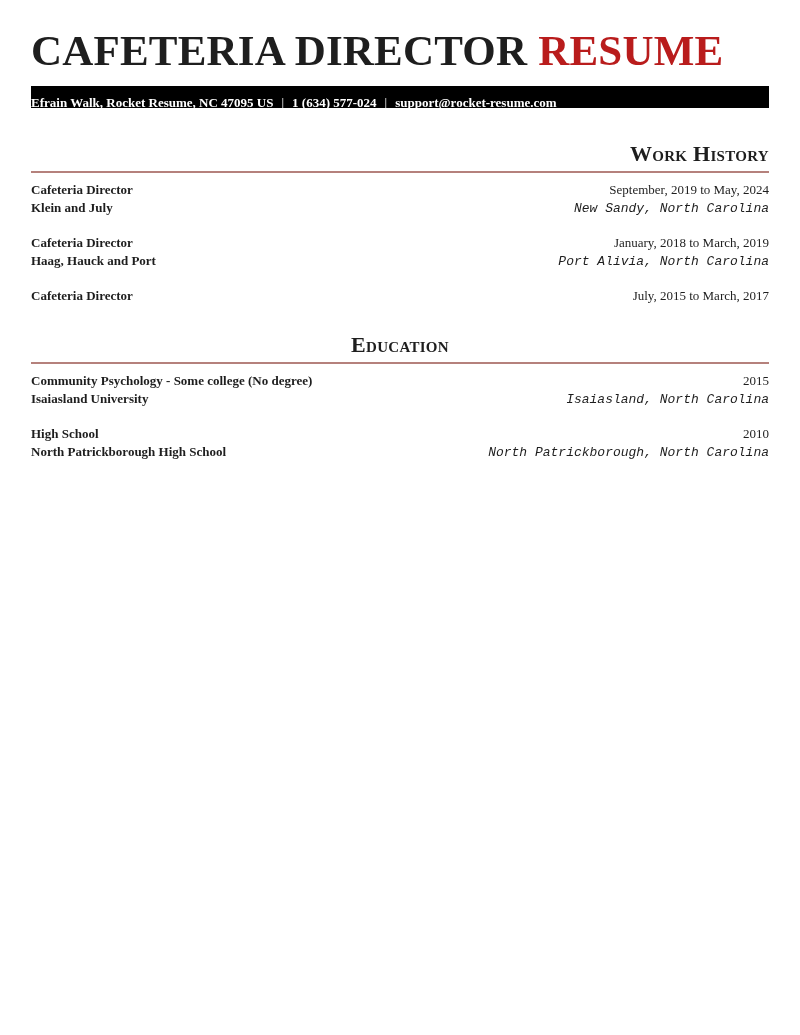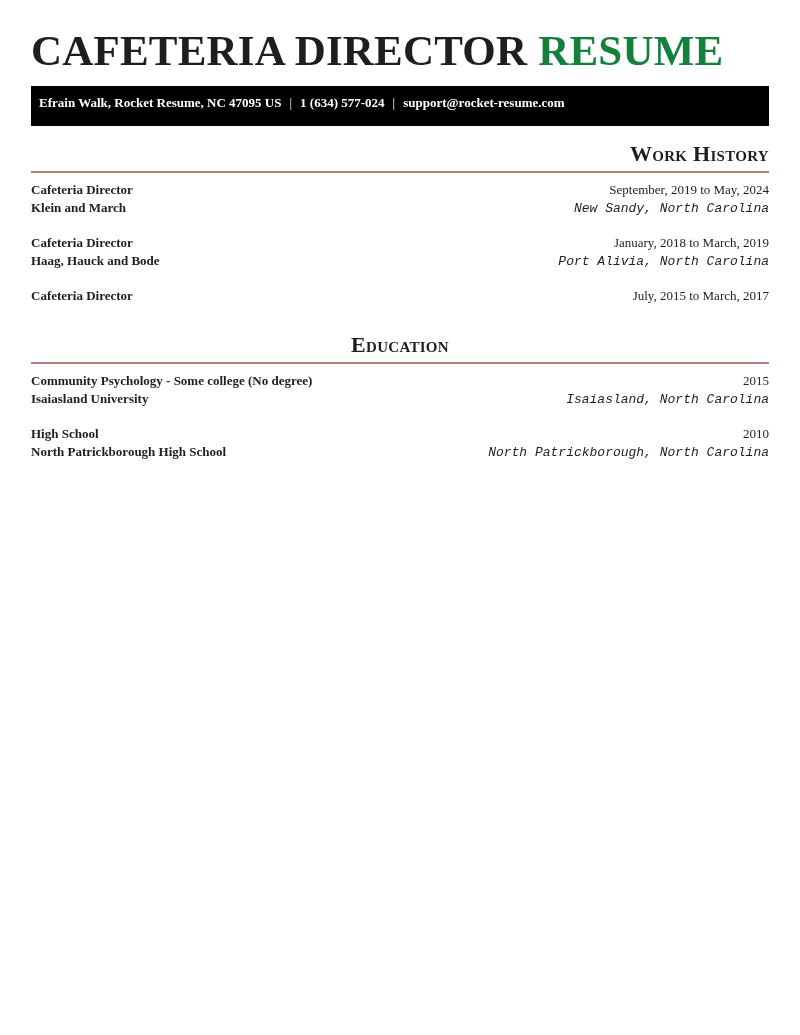--- a/index.html
+++ b/index.html
@@ -26,34 +26,33 @@
       top: 27px;
       left: 0;
       font-size: 43px;
       font-weight: bold;
       letter-spacing: 0.2px;
       line-height: 48px;
       white-space: nowrap;
       color: #1e1e1e;
     }
     .title .accent {
-      color: #15803d;
+      color: #b91c1c;
     }
     .contact-bar {
       position: absolute;
       top: 86px;
       left: 0;
       width: 738px;
-      height: 40px;
+      height: 22px;
       background: #000000;
       color: #ffffff;
       font-size: 13px;
       font-weight: bold;
       line-height: 33px;
-      padding-left: 8px;
       box-sizing: border-box;
       white-space: pre;
     }
     .contact-bar .sep {
       display: inline-block;
       padding: 0 8px;
       font-weight: normal;
     }
     .section {
       position: absolute;
@@ -110,32 +109,32 @@
   <div class="section" style="top:141px;text-align:right;">
     <h2 class="section-heading">Work History</h2>
     <div class="section-rule"></div>
 
     <div class="entry">
       <div class="entry-row">
         <span class="entry-left">Cafeteria Director</span>
         <span class="entry-right">September, 2019 to May, 2024</span>
       </div>
       <div class="entry-row">
-        <span class="entry-left">Klein and March</span>
+        <span class="entry-left">Klein and July</span>
         <span class="entry-right italic">New Sandy, North Carolina</span>
       </div>
     </div>
 
     <div class="entry">
       <div class="entry-row">
         <span class="entry-left">Cafeteria Director</span>
         <span class="entry-right">January, 2018 to March, 2019</span>
       </div>
       <div class="entry-row">
-        <span class="entry-left">Haag, Hauck and Bode</span>
+        <span class="entry-left">Haag, Hauck and Port</span>
         <span class="entry-right italic">Port Alivia, North Carolina</span>
       </div>
     </div>
 
     <div class="entry">
       <div class="entry-row">
         <span class="entry-left">Cafeteria Director</span>
         <span class="entry-right">July, 2015 to March, 2017</span>
       </div>
     </div>

